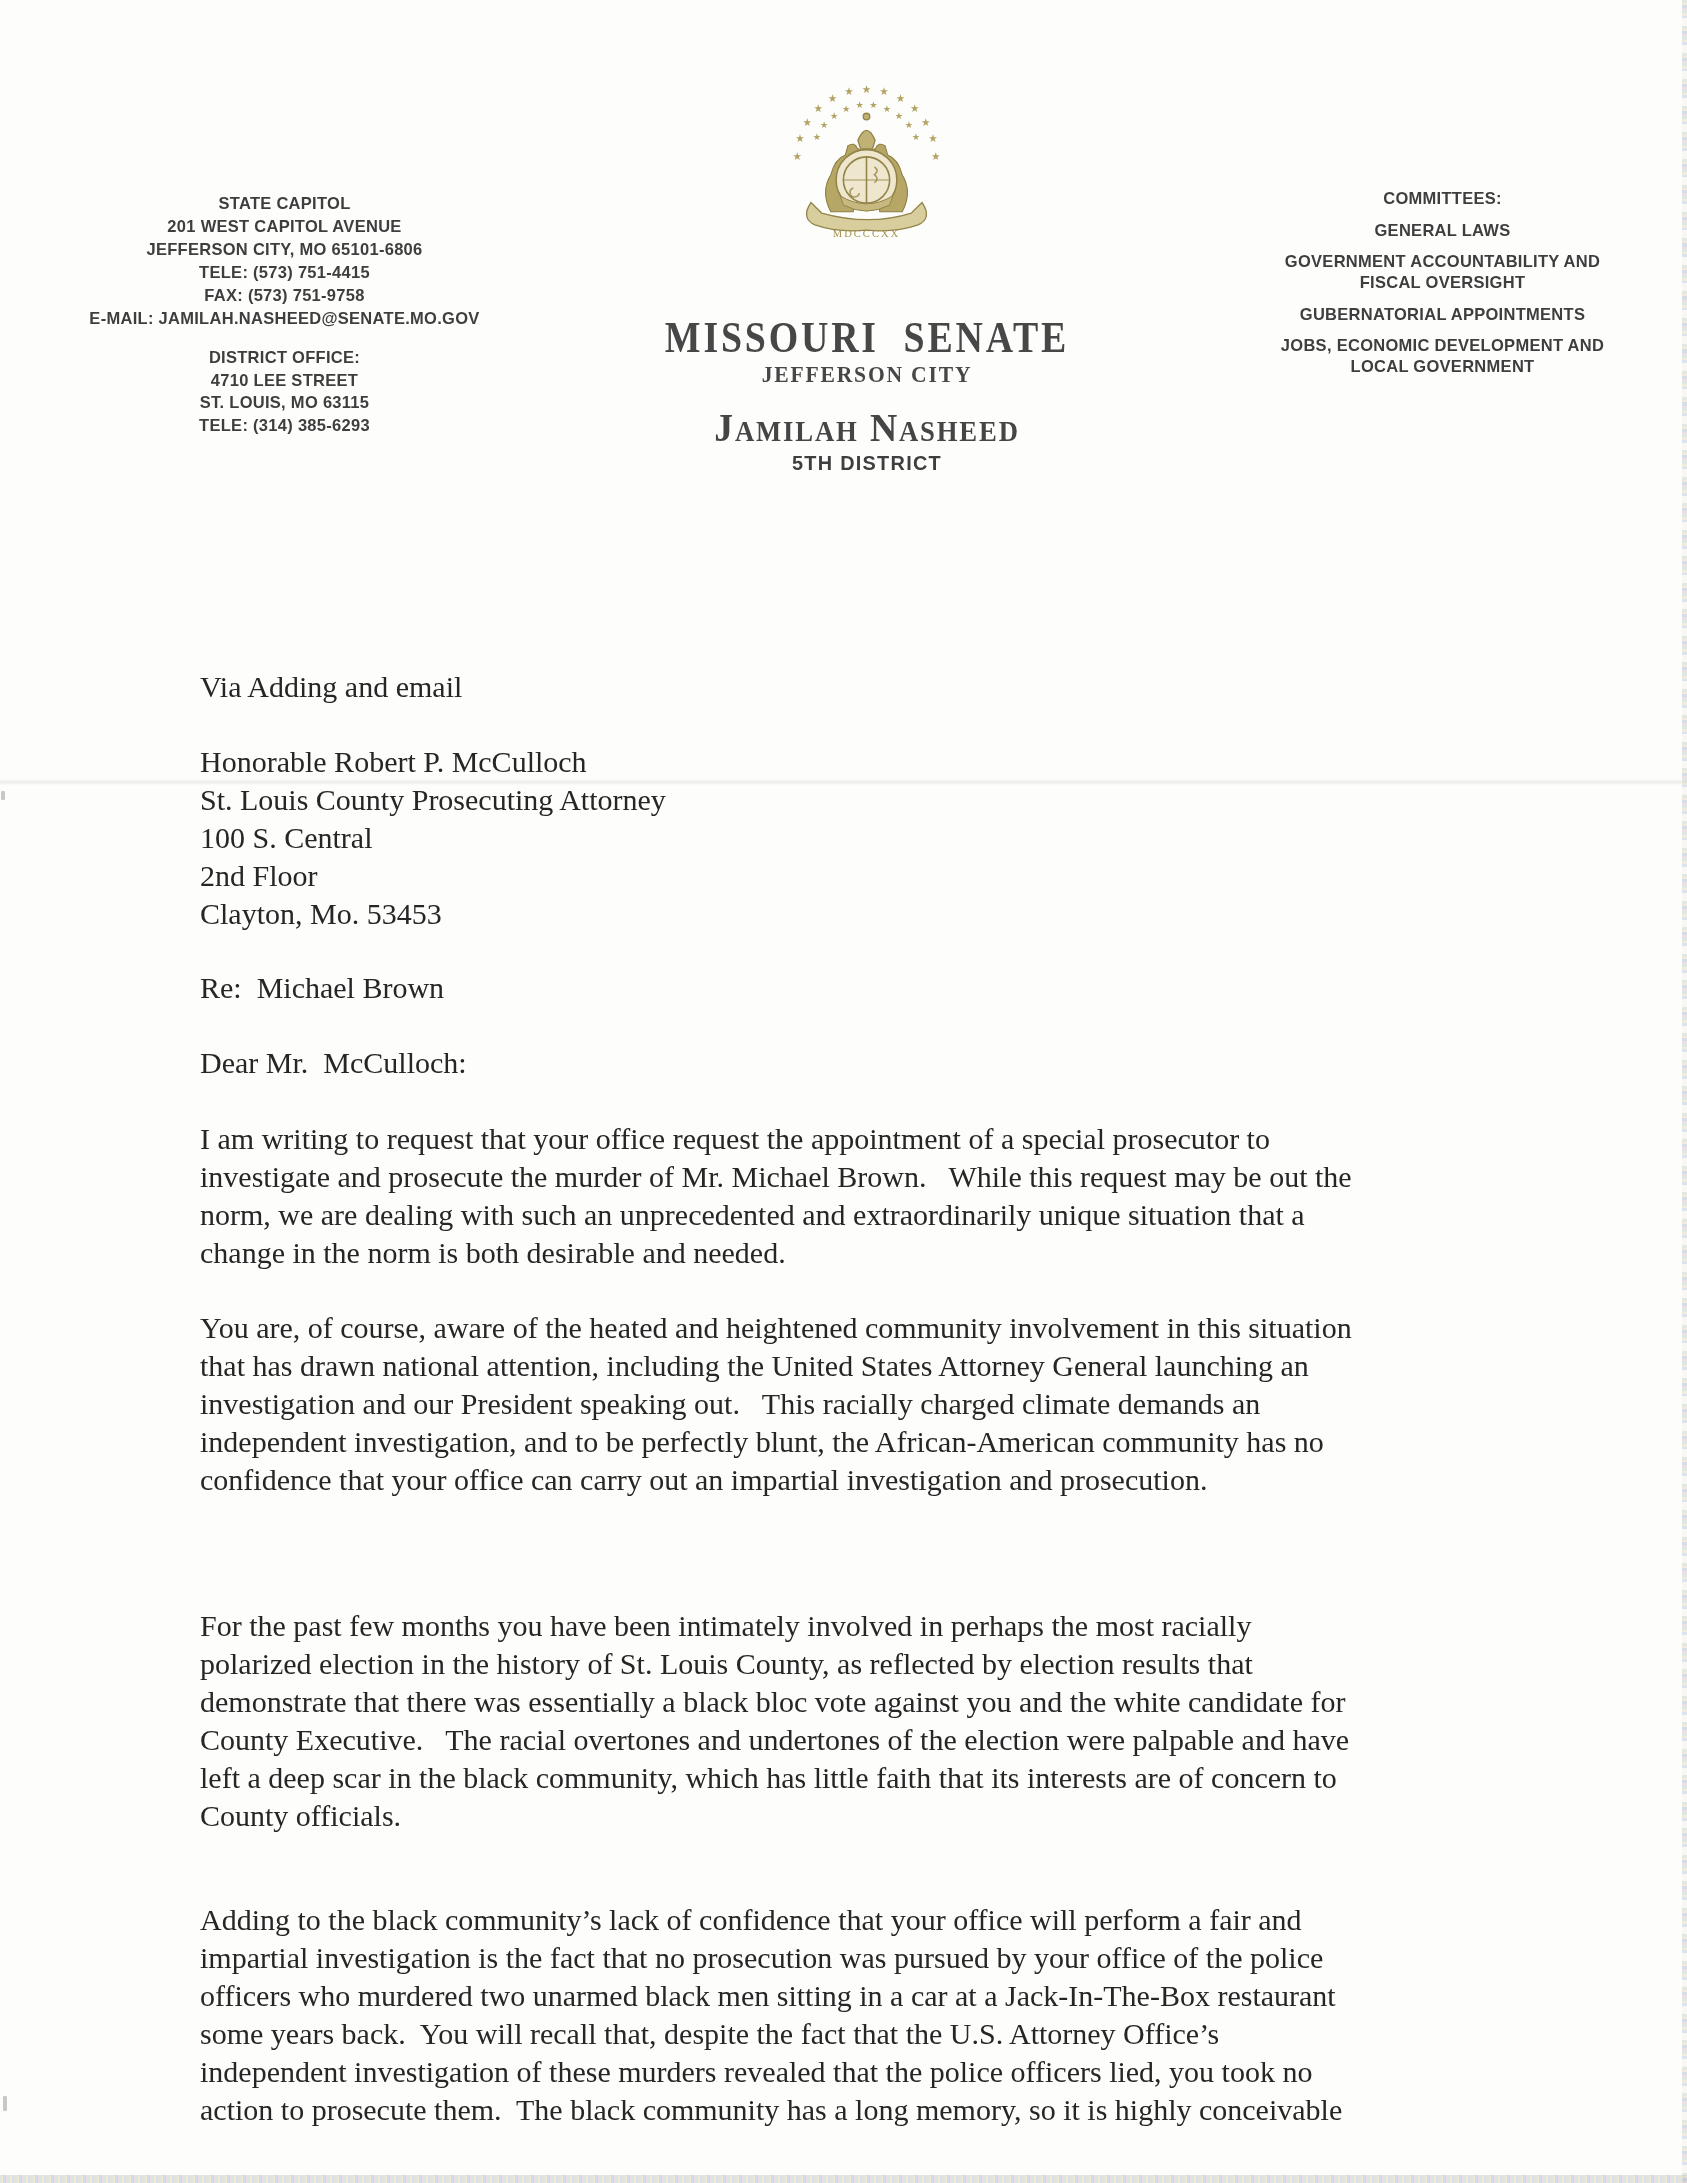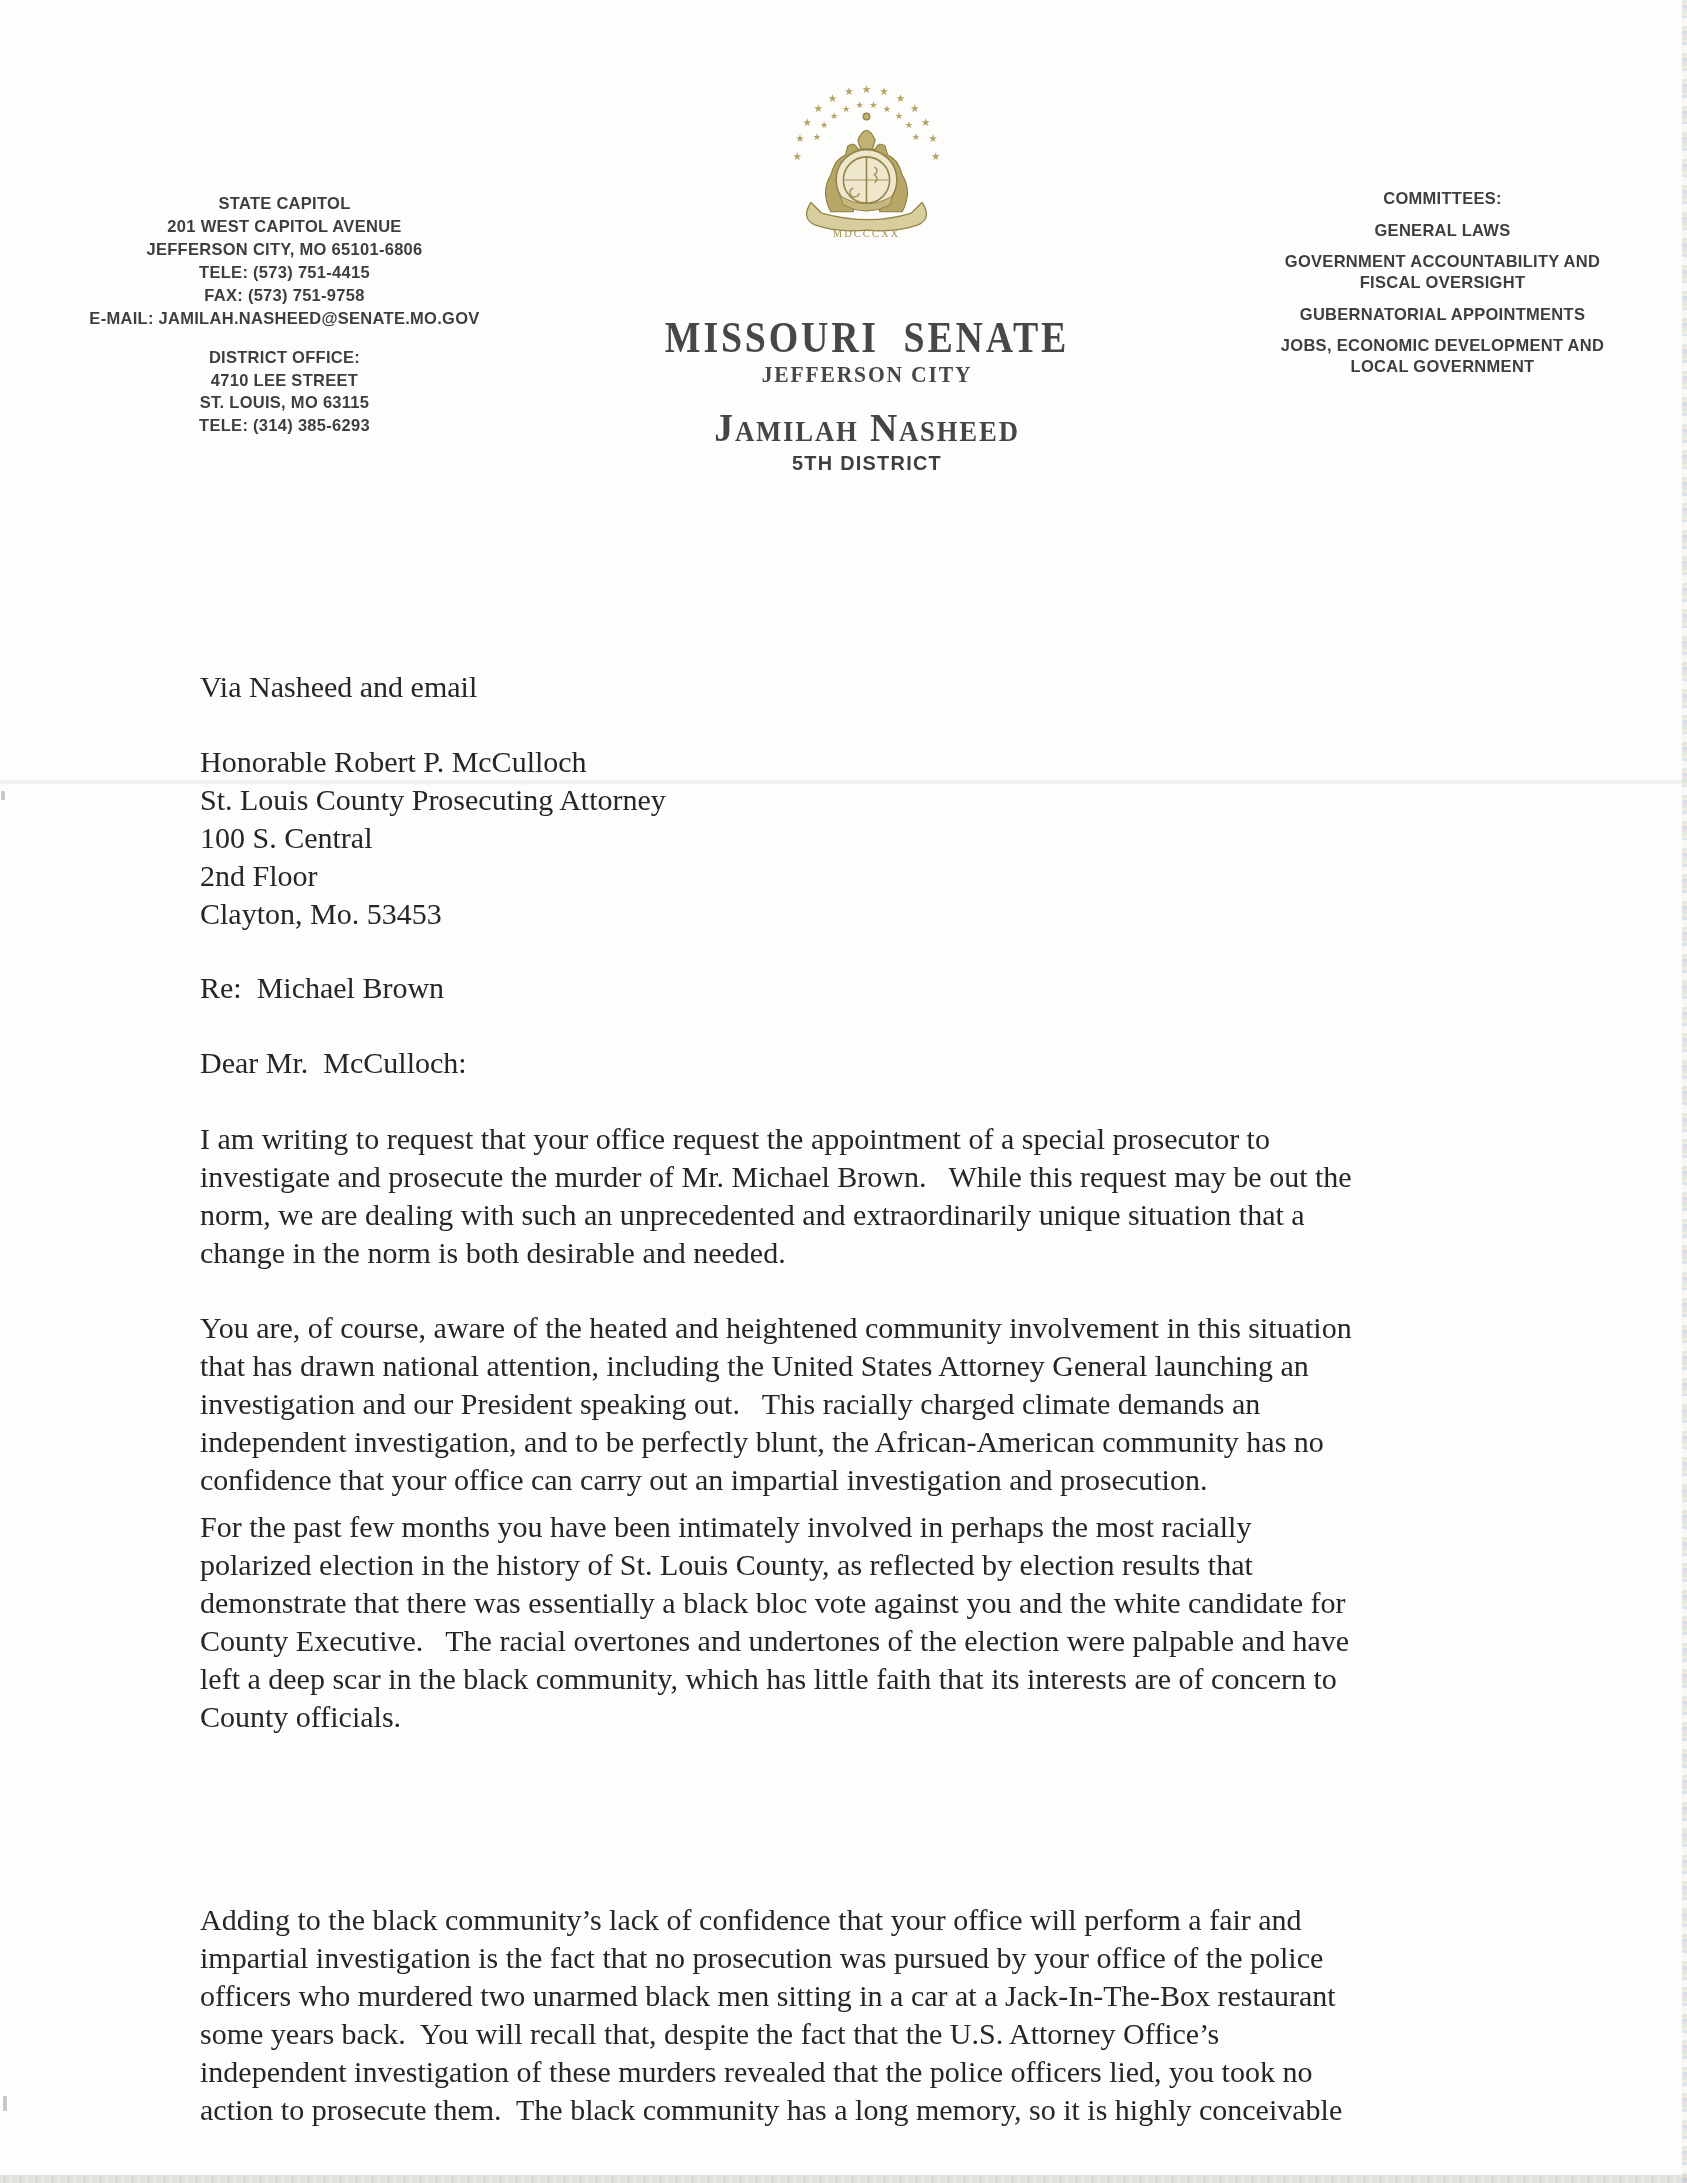--- a/index.html
+++ b/index.html
@@ -134,38 +134,38 @@
       <text x="188.96700451962846" y="55.2258981940864" font-size="14" fill="#b3a363" text-anchor="middle">★</text>
       <text x="204.02511018748606" y="69.76734180739525" font-size="14" fill="#b3a363" text-anchor="middle">★</text>
       <text x="214.91072752669328" y="87.64759526778438" font-size="14" fill="#b3a363" text-anchor="middle">★</text>
     </svg>
 
   <div class="cstack org">MISSOURI  SENATE</div>
   <div class="cstack city">JEFFERSON CITY</div>
   <div class="cstack senator">Jamilah Nasheed</div>
   <div class="cstack district">5TH DISTRICT</div>
 
-  <div class="body-block" style="top:668px">Via Nasheed and email</div>
+  <div class="body-block" style="top:668px">Via Adding and email</div>
   <div class="body-block" style="top:743px">Honorable Robert P. McCulloch
 St. Louis County Prosecuting Attorney
 100 S. Central
 2nd Floor
 Clayton, Mo. 53453</div>
   <div class="body-block" style="top:1044px">Dear Mr.  McCulloch:</div>
   <div class="body-block" style="top:969px">Re:  Michael Brown</div>
   <div class="body-block" style="top:1309px">You are, of course, aware of the heated and heightened community involvement in this situation
 that has drawn national attention, including the United States Attorney General launching an
 investigation and our President speaking out.   This racially charged climate demands an
 independent investigation, and to be perfectly blunt, the African-American community has no
 confidence that your office can carry out an impartial investigation and prosecution.</div>
   <div class="body-block" style="top:1120px">I am writing to request that your office request the appointment of a special prosecutor to
 investigate and prosecute the murder of Mr. Michael Brown.   While this request may be out the
 norm, we are dealing with such an unprecedented and extraordinarily unique situation that a
 change in the norm is both desirable and needed.</div>
-  <div class="body-block" style="top:1508px">For the past few months you have been intimately involved in perhaps the most racially
+  <div class="body-block" style="top:1607px">For the past few months you have been intimately involved in perhaps the most racially
 polarized election in the history of St. Louis County, as reflected by election results that
 demonstrate that there was essentially a black bloc vote against you and the white candidate for
 County Executive.   The racial overtones and undertones of the election were palpable and have
 left a deep scar in the black community, which has little faith that its interests are of concern to
 County officials.</div>
   <div class="body-block" style="top:1901px">Adding to the black community’s lack of confidence that your office will perform a fair and
 impartial investigation is the fact that no prosecution was pursued by your office of the police
 officers who murdered two unarmed black men sitting in a car at a Jack-In-The-Box restaurant
 some years back.  You will recall that, despite the fact that the U.S. Attorney Office’s
 independent investigation of these murders revealed that the police officers lied, you took no

